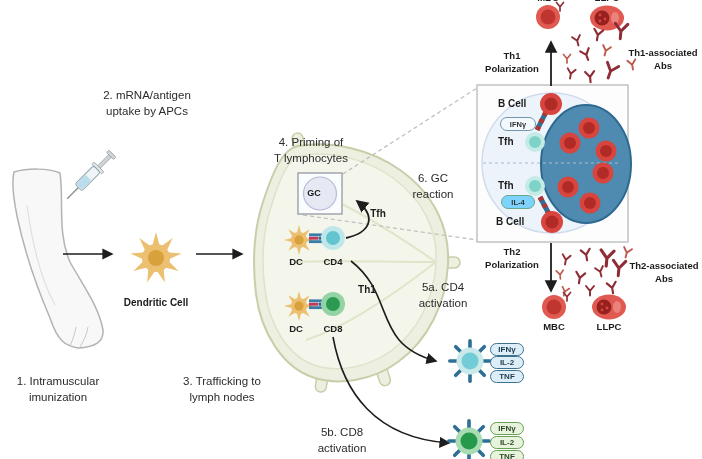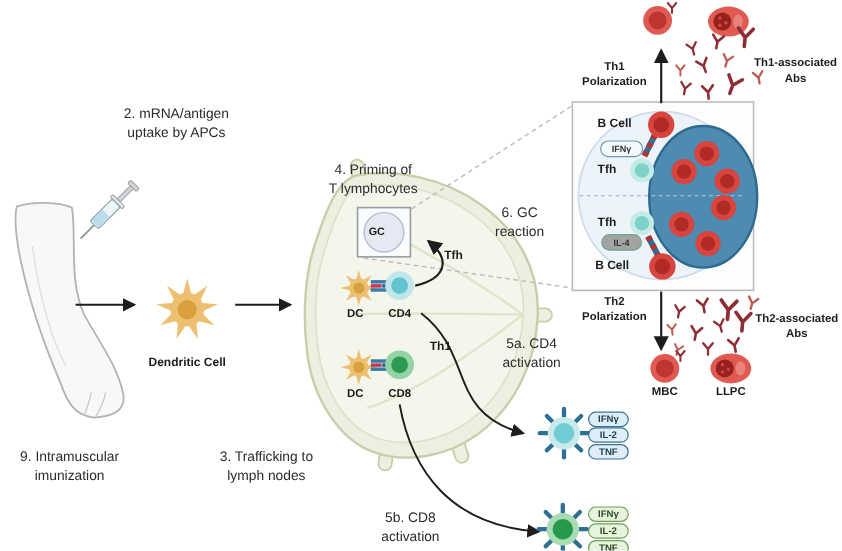--- a/index.html
+++ b/index.html
@@ -16,21 +16,21 @@
   .s10{font-size:10px;line-height:12px;}
   .s95{font-size:9.5px;line-height:13px;}
   .s9{font-size:9px;line-height:11px;}
   .pill{
     position:absolute;display:flex;align-items:center;justify-content:center;
     border-radius:8px;font-weight:bold;box-sizing:border-box;
   }
   .pill-cd4{width:34px;height:13px;background:#ddeef8;border:1.4px solid #3e7390;color:#1d3b50;font-size:8px;}
   .pill-cd8{width:34px;height:13px;background:#e7f3dd;border:1.4px solid #6aa054;color:#2c4a26;font-size:8px;}
   .pill-ifny{width:36px;height:14px;background:#f3f9fc;border:1.3px solid #7296ad;color:#333;font-size:7.5px;}
-  .pill-il4{width:34px;height:14px;background:#a3a3a3;border:1.3px solid #6aa88c;color:#333;font-size:7.5px;}
+  .pill-il4{width:34px;height:14px;background:#7dd3fc;border:1.3px solid #6aa88c;color:#333;font-size:7.5px;}
 </style>
 </head>
 <body>
 
 <div id="canvas">
 
 <svg width="702" height="459" viewBox="0 0 702 459">
   <defs>
     <marker id="arr" markerWidth="8" markerHeight="8" refX="6" refY="3.5" orient="auto">
       <path d="M0,0 L7,3.5 L0,7 Z" fill="#1d1d1d"></path>
@@ -283,21 +283,21 @@
       <use href="#tspike" transform="rotate(180)"></use>
           <use href="#tspike" transform="rotate(225)"></use>
       <use href="#tspike" transform="rotate(270)"></use>
           <use href="#tspike" transform="rotate(315)"></use>
     </g>
     <circle r="13.5" fill="#a9dcb2"></circle>
         <circle r="8.5" fill="#27994d"></circle>
   </g>
 </svg>
 
-<div class="t step c" style="left:2px;top:373px;width:112px;">9. Intramuscular
+<div class="t step c" style="left:2px;top:373px;width:112px;">1. Intramuscular
 imunization</div>
 <div class="t step c" style="left:87px;top:87px;width:120px;">2. mRNA/antigen
 uptake by APCs</div>
 <div class="t step c" style="left:160px;top:373px;width:124px;">3. Trafficking to
 lymph nodes</div>
 <div class="t step c" style="left:250px;top:87px;width:122px;margin-top:47px;">4. Priming of
 T lymphocytes</div>
 <div class="t step c" style="left:398px;top:279px;width:90px;">5a. CD4
 activation</div>
 <div class="t step c" style="left:296px;top:424px;width:92px;">5b. CD8

